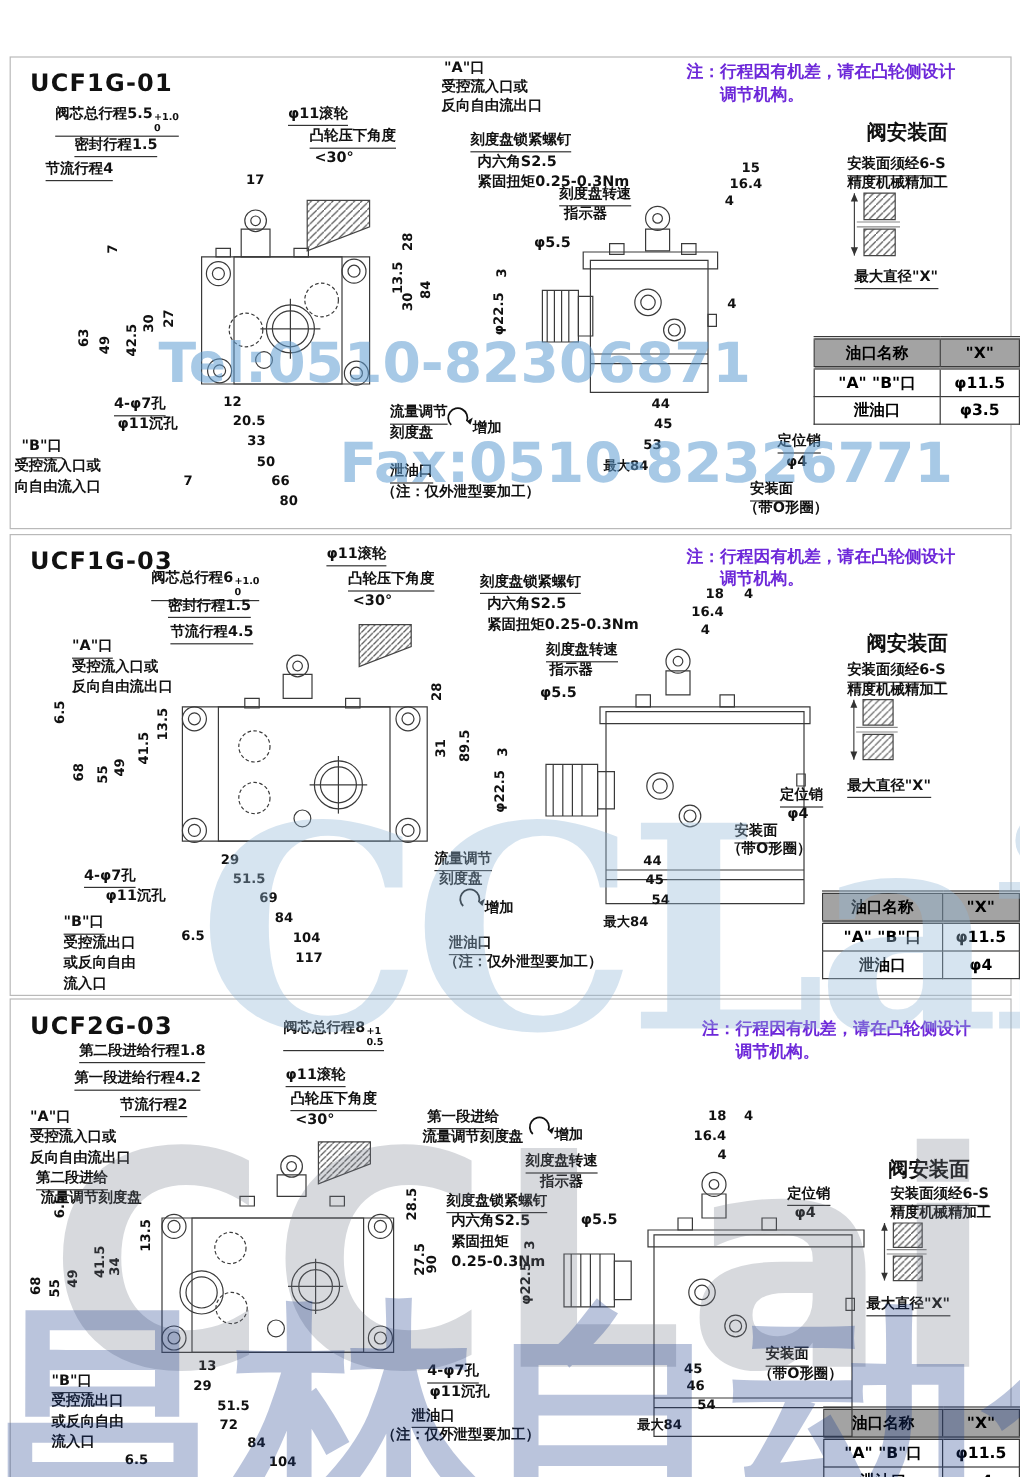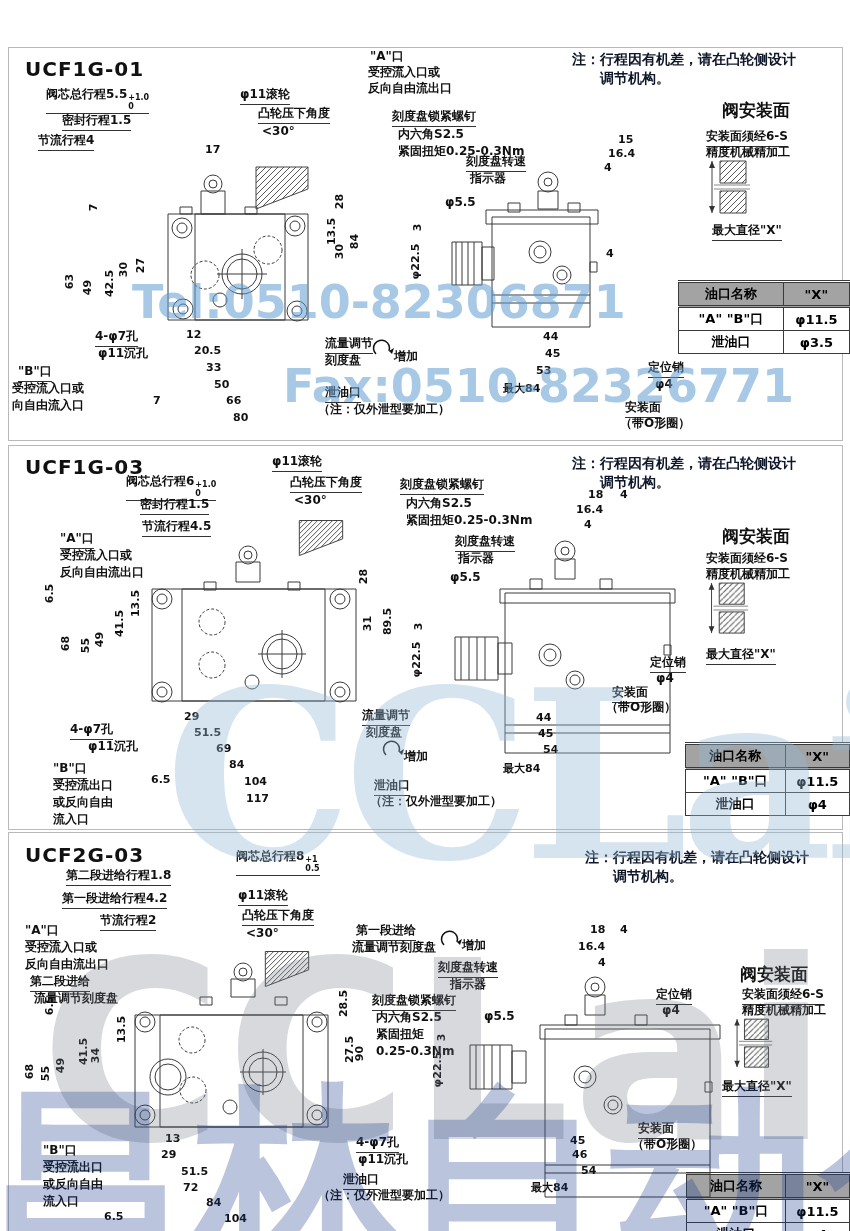--- a/index.html
+++ b/index.html
@@ -1,21 +1,21 @@
 <!DOCTYPE html>
 <html><head>
 <meta charset="utf-8">
 <style>
   html,body{margin:0;padding:0;background:#fff;font-family:"DejaVu Sans",sans-serif;}
   #page{position:relative;width:850px;height:1231px;background:#fff;overflow:hidden;margin-top:37px;}
   .panel{position:absolute;left:8px;width:833px;border:1px solid #b9b9b9;background:#fff;}
   .ptitle{position:absolute;font:bold 20px "DejaVu Sans",sans-serif;color:#111;letter-spacing:1px;}
   .co{position:absolute;font:bold 12px/1.3 "DejaVu Sans",sans-serif;color:#111;white-space:nowrap;}
   .co.u{border-bottom:1px solid #333;padding-bottom:1px;}
-  .note{position:absolute;font:bold 14px "DejaVu Sans",sans-serif;color:#0f172a;white-space:nowrap;}
+  .note{position:absolute;font:bold 14px "DejaVu Sans",sans-serif;color:#6d28d9;white-space:nowrap;}
   .mtitle{position:absolute;font:bold 17px "DejaVu Sans",sans-serif;color:#111;white-space:nowrap;}
   .dim{position:absolute;font:bold 11px "DejaVu Sans",sans-serif;color:#111;white-space:nowrap;}
   .vdim{transform:rotate(-90deg);transform-origin:center;}
   .tol{display:inline-flex;flex-direction:column;font:bold 8px/1.1 "DejaVu Sans",sans-serif;vertical-align:-2px;margin-left:1px;}
   .ptable{position:absolute;border-collapse:collapse;font:bold 13px "DejaVu Sans",sans-serif;background:#fff;}
   .ptable td{border:1px solid #3a3a3a;padding:2px 7px;text-align:center;white-space:nowrap;}
   .ptable tr.hdr td{background:#a3a3a3;border-top:3px double #3a3a3a;border-bottom:3px double #3a3a3a;}
   .wm{position:absolute;pointer-events:none;white-space:nowrap;z-index:6;}
   .wm-tel{font:bold 46px "DejaVu Sans",sans-serif;color:rgba(95,156,210,0.55);}
   .wm-brand{font:bold 235px "DejaVu Serif",serif;color:rgba(148,185,216,0.38);letter-spacing:-8px;}

